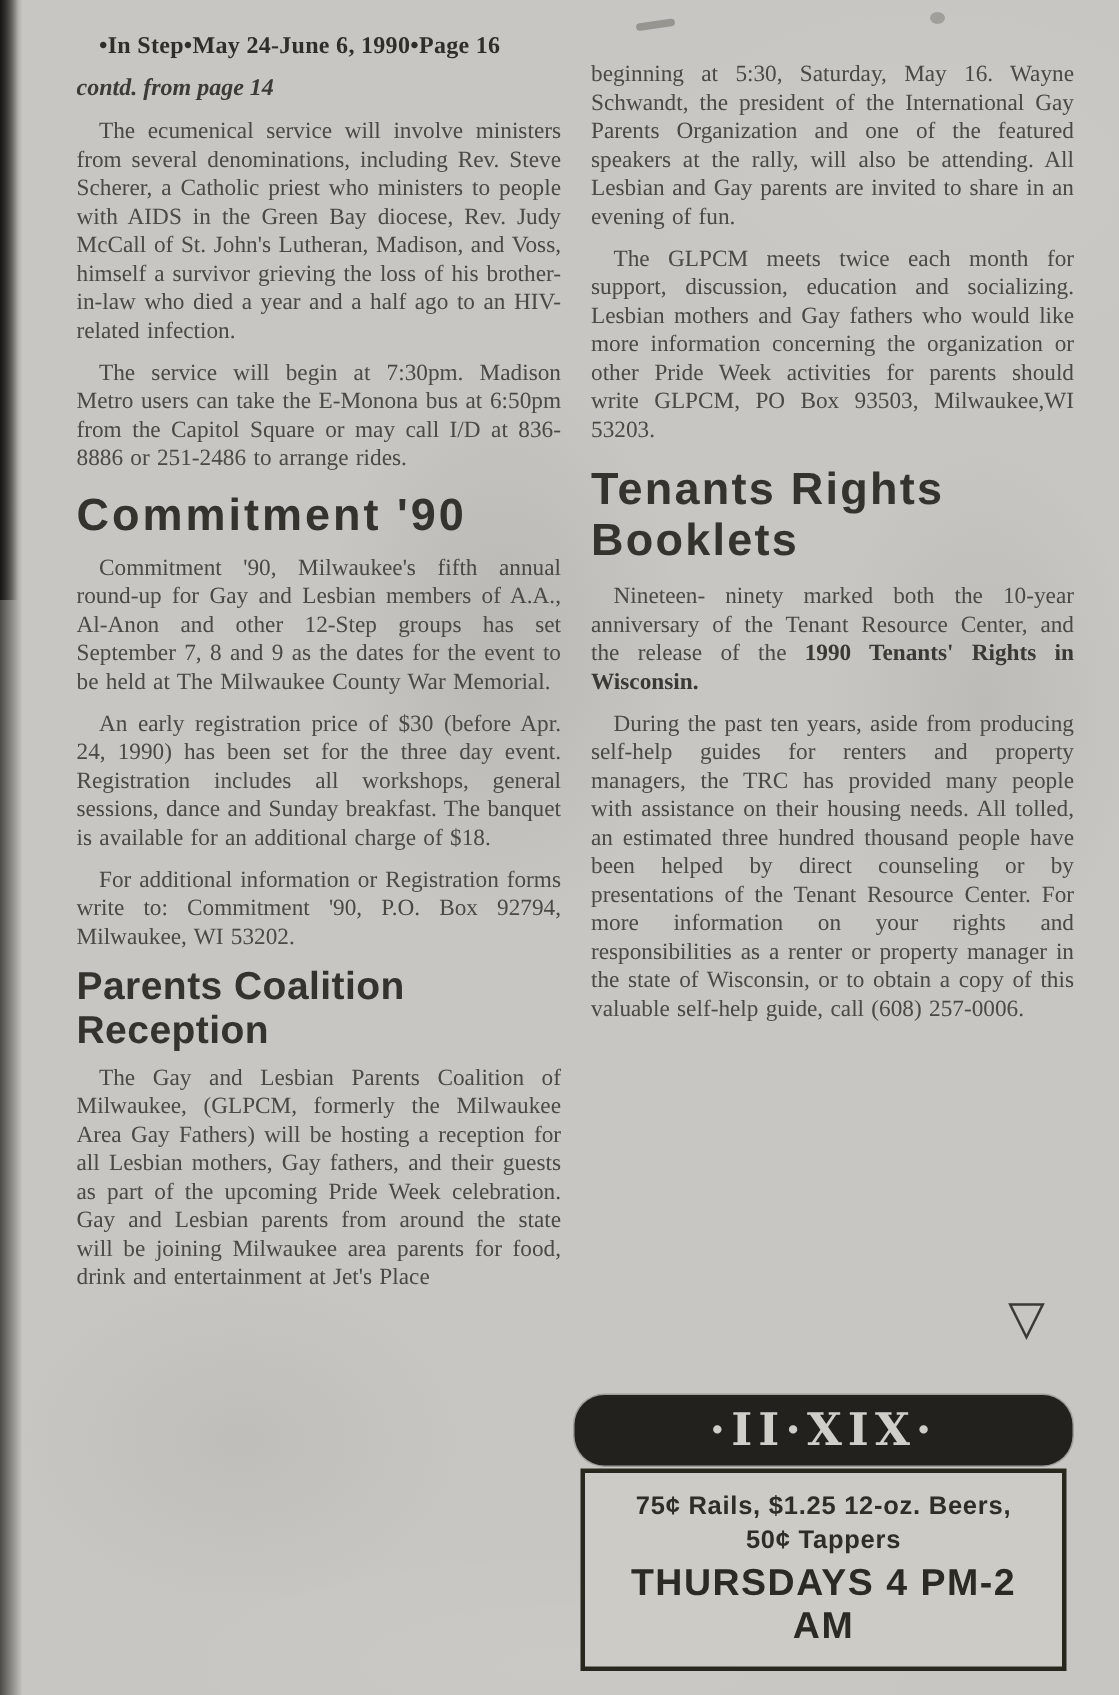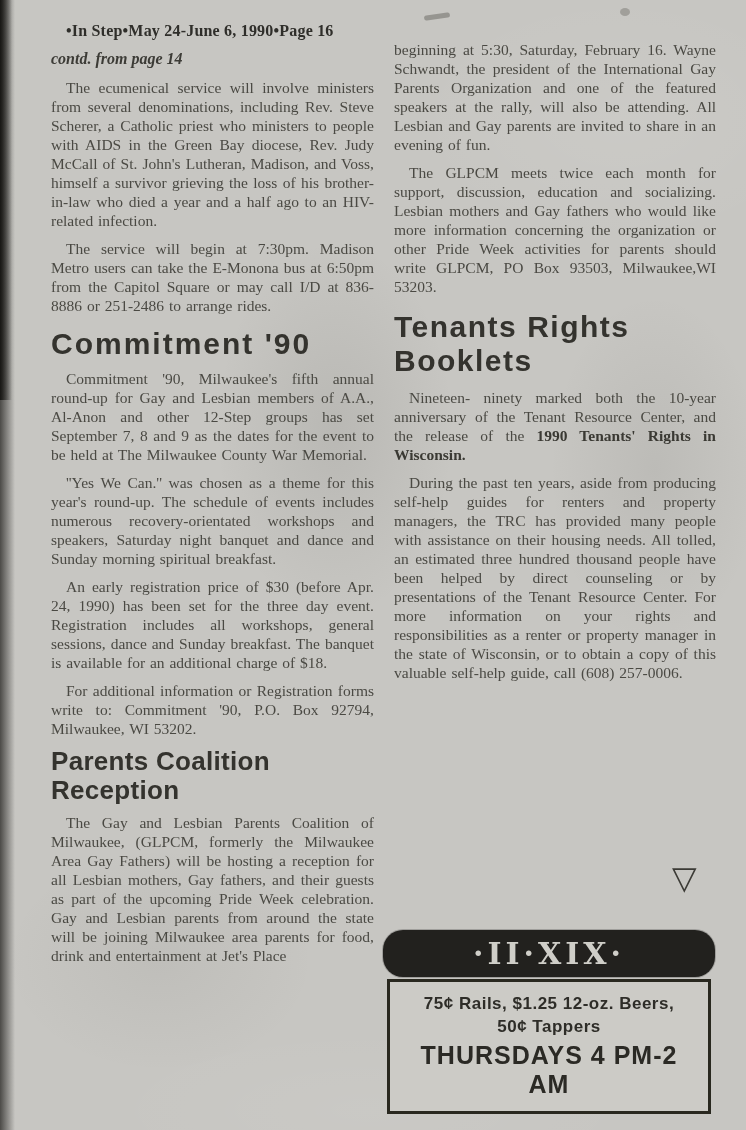--- a/index.html
+++ b/index.html
@@ -70,30 +70,29 @@
 
   <div class="col-left">
     <div class="masthead">•In Step•May 24-June 6, 1990•Page 16</div>
     <div class="contd">contd. from page 14</div>
 
     <p class="para">The ecumenical service will involve ministers from several denominations, including Rev. Steve Scherer, a Catholic priest who ministers to people with AIDS in the Green Bay diocese, Rev. Judy McCall of St. John's Lutheran, Madison, and Voss, himself a survivor grieving the loss of his brother-in-law who died a year and a half ago to an HIV-related infection.</p>
     <p class="para">The service will begin at 7:30pm. Madison Metro users can take the E-Monona bus at 6:50pm from the Capitol Square or may call I/D at 836-8886 or 251-2486 to arrange rides.</p>
 
     <div class="headline commitment">Commitment '90</div>
     <p class="para">Commitment '90, Milwaukee's fifth annual round-up for Gay and Lesbian members of A.A., Al-Anon and other 12-Step groups has set September 7, 8 and 9 as the dates for the event to be held at The Milwaukee County War Memorial.</p>
-    <p class="para">''Yes We Can.'' was chosen as a theme for this year's round-up. The schedule of events includes numerous recovery-orientated workshops and speakers, Saturday night banquet and dance and Sunday morning spiritual breakfast.</p>
     <p class="para">An early registration price of $30 (before Apr. 24, 1990) has been set for the three day event. Registration includes all workshops, general sessions, dance and Sunday breakfast. The banquet is available for an additional charge of $18.</p>
     <p class="para">For additional information or Registration forms write to: Commitment '90, P.O. Box 92794, Milwaukee, WI 53202.</p>
 
     <div class="headline parents">Parents Coalition Reception</div>
     <p class="para">The Gay and Lesbian Parents Coalition of Milwaukee, (GLPCM, formerly the Milwaukee Area Gay Fathers) will be hosting a reception for all Lesbian mothers, Gay fathers, and their guests as part of the upcoming Pride Week celebration. Gay and Lesbian parents from around the state will be joining Milwaukee area parents for food, drink and entertainment at Jet's Place</p>
   </div>
 
   <div class="col-right">
-    <p class="para no-indent">beginning at 5:30, Saturday, February 16. Wayne Schwandt, the president of the International Gay Parents Organization and one of the featured speakers at the rally, will also be attending. All Lesbian and Gay parents are invited to share in an evening of fun.</p>
+    <p class="para no-indent">beginning at 5:30, Saturday, May 16. Wayne Schwandt, the president of the International Gay Parents Organization and one of the featured speakers at the rally, will also be attending. All Lesbian and Gay parents are invited to share in an evening of fun.</p>
     <p class="para">The GLPCM meets twice each month for support, discussion, education and socializing. Lesbian mothers and Gay fathers who would like more information concerning the organization or other Pride Week activities for parents should write GLPCM, PO Box 93503, Milwaukee,WI 53203.</p>
 
     <div class="headline tenants">Tenants Rights Booklets</div>
     <p class="para"><span>Nineteen- ninety marked both the 10-year anniversary of the Tenant Resource Center, and the release of the </span><b>1990 Tenants' Rights in Wisconsin.</b></p>
     <p class="para">During the past ten years, aside from producing self-help guides for renters and property managers, the TRC has provided many people with assistance on their housing needs. All tolled, an estimated three hundred thousand people have been helped by direct counseling or by presentations of the Tenant Resource Center. For more information on your rights and responsibilities as a renter or property manager in the state of Wisconsin, or to obtain a copy of this valuable self-help guide, call (608) 257-0006.</p>
   </div>
 
   <div class="end-triangle">▽</div>
 
   <div class="ad">

